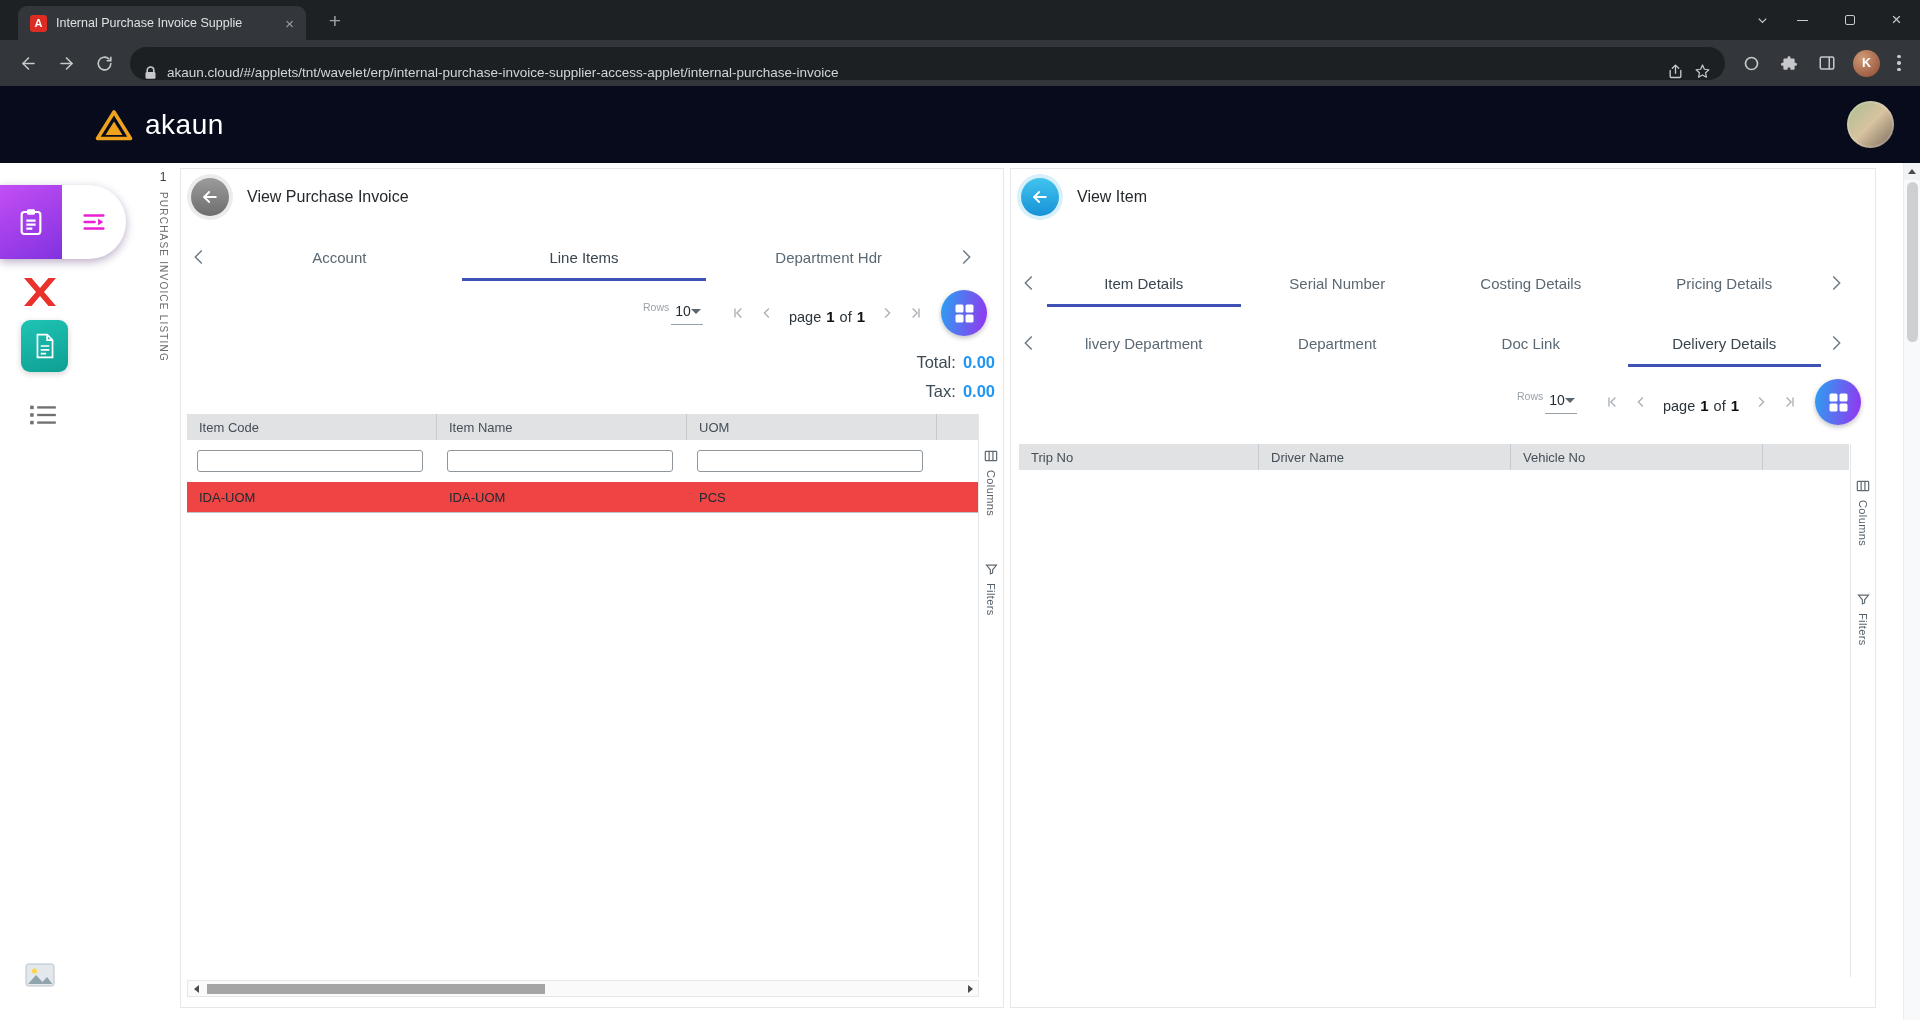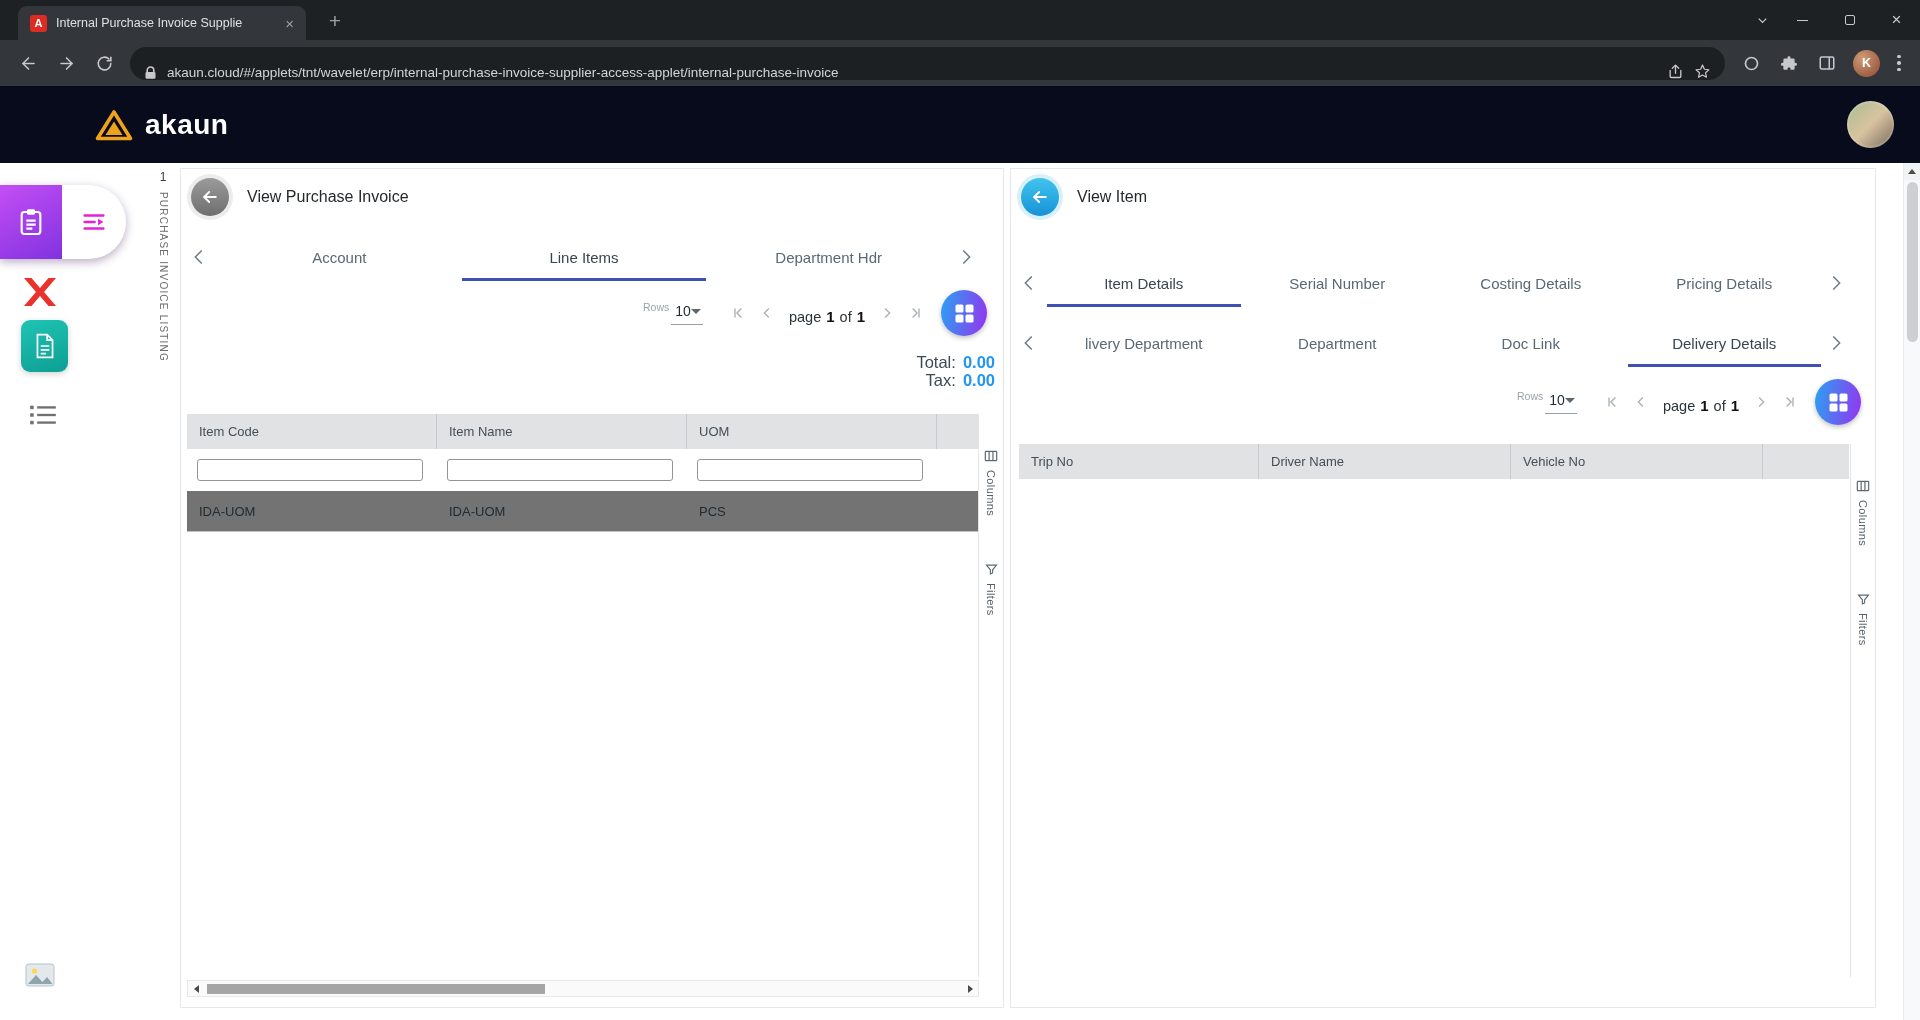--- a/index.html
+++ b/index.html
@@ -25,21 +25,21 @@
 .navic{width:36px;height:36px;display:flex;align-items:center;justify-content:center;border-radius:50%}
 .urlbar{flex:1;height:33px;margin:0 6px;background:#1d2023;border-radius:17px;display:flex;align-items:flex-end;padding:0 14px;gap:10px;min-width:0}
 .urltext{color:#d2d5d8;font-size:13.5px;white-space:nowrap;overflow:hidden;flex:1}
 .k-avatar{width:27px;height:27px;border-radius:50%;background:radial-gradient(circle at 35% 30%,#cf9a76,#8d4a33);color:#fff;font-size:12.5px;font-weight:bold;display:flex;align-items:center;justify-content:center;margin:0 6px}
 .kebab{width:22px;height:36px;display:flex;flex-direction:column;align-items:center;justify-content:center;gap:3px}
 .kebab i{width:3.5px;height:3.5px;border-radius:50%;background:#c7c9cc}
 
 
 .app-header{position:absolute;top:86px;left:0;width:1920px;height:77px;background:#070b1c}
 .logo{position:absolute;left:95px;top:50%;transform:translateY(-50%);display:flex;align-items:center;gap:12px}
-.logo-text{color:#fff;font-size:28px;font-weight:bold;letter-spacing:.5px}
+.logo-text{color:#fff;font-size:28px;font-weight:normal;letter-spacing:.5px}
 .header-avatar{position:absolute;right:26px;top:15px;width:47px;height:47px;border-radius:50%;background:linear-gradient(135deg,#a9bd90 0%,#d8c3a0 50%,#77685a 100%);box-shadow:inset 0 0 0 2px rgba(255,255,255,.15)}
 
 
 .pill{position:absolute;left:0;top:185px;width:126px;height:74px;background:#fff;border-radius:0 37px 37px 0;box-shadow:0 3px 10px rgba(60,20,90,.35);display:flex;align-items:center;overflow:hidden;z-index:4}
 .pill-purple{width:62px;height:74px;background:linear-gradient(150deg,#c44ef5 0%,#8132e0 100%);display:flex;align-items:center;justify-content:center;flex:none}
 .pill-white{flex:1;display:flex;align-items:center;justify-content:center}
 .side-ic{position:absolute;display:flex;align-items:center;justify-content:center}
 .red-ic{left:22px;top:276px;width:36px;height:32px}
 .teal-ic{left:21px;top:320px;width:47px;height:52px;border-radius:9px;background:linear-gradient(160deg,#1fc4b4,#0d9f93);box-shadow:0 2px 6px rgba(0,0,0,.18)}
 .list-ic{left:28px;top:401px;width:30px;height:28px}
@@ -80,32 +80,32 @@
 .rows-val{display:flex;align-items:center;justify-content:space-between;border-bottom:1px solid #99a1a8;padding:2px 2px 5px 4px;font-size:14px;color:#1f2a32}
 .caret{width:0;height:0;border-left:5px solid transparent;border-right:5px solid transparent;border-top:5.5px solid #5c666e}
 .pager{display:flex;align-items:flex-end;gap:5px}
 .pgbtn{width:24px;height:24px;display:flex;align-items:center;justify-content:center;background:none;border:none}
 .pgtext{font-size:14.5px;color:#2b343b;margin:0 5px;display:flex;gap:5px;align-items:baseline}
 .pgtext b{font-size:15px;color:#111}
 .gridbtn{width:46px;height:46px;border-radius:50%;border:none;background:linear-gradient(100deg,#2e9df1 5%,#9138ef 95%);display:flex;align-items:center;justify-content:center;box-shadow:0 2px 5px rgba(0,0,0,.25)}
 
 .totline{position:absolute;right:8px;font-size:16.5px;color:#3c4b55;display:flex;gap:7px}
 .totline .val{color:#2196f3;font-weight:bold}
-.tl1{top:184px}.tl2{top:202px}
+.tl1{top:184px}.tl2{top:213px}
 
 .dtable{position:absolute}
 .lp .dtable{top:245px;left:6px;width:792px}
 .rp .dtable{top:275px;left:8px;width:830px}
-.thead{display:flex;background:#e1e2e4;height:35px}
+.thead{display:flex;background:#e1e2e4;height:26px}
 .th{display:flex;align-items:center;padding-left:12px;font-size:13px;color:#454e56;border-right:1px solid #c7cbd0}
 .th:last-child{border-right:none}
 .frow{display:flex;height:42px;align-items:center;background:#fff}
 .fcell{padding:0 14px 0 10px}
 .finput{width:100%;height:22px;border:1px solid #8f969c;border-radius:3px;background:#fff;outline:none;padding:0 6px;font-size:12px;font-family:inherit}
-.drow{display:flex;height:41px;background:#737373;border-bottom:1px solid #bcc3c9}
+.drow{display:flex;height:31px;background:#ef4444;border-bottom:1px solid #bcc3c9}
 .td{display:flex;align-items:center;padding-left:12px;font-size:13px;color:#212b33}
 .c1{width:250px}.c2{width:250px}.c3{width:250px}.c4{flex:1}
 .r1{width:240px}.r2{width:252px}.r3{width:252px}.r4{flex:1}
 
 .side-tools{position:absolute;right:0;width:25px;border-left:1px solid #e3e6e9;display:flex;flex-direction:column;align-items:center;padding-top:34px;gap:46px}
 .lp .side-tools{top:245px;height:563px}
 .rp .side-tools{top:275px;height:533px}
 .tool{display:flex;flex-direction:column;align-items:center;gap:6px;background:none;border:none}
 .tool-label{writing-mode:vertical-rl;font-size:11px;color:#555f67;letter-spacing:.4px}
 

